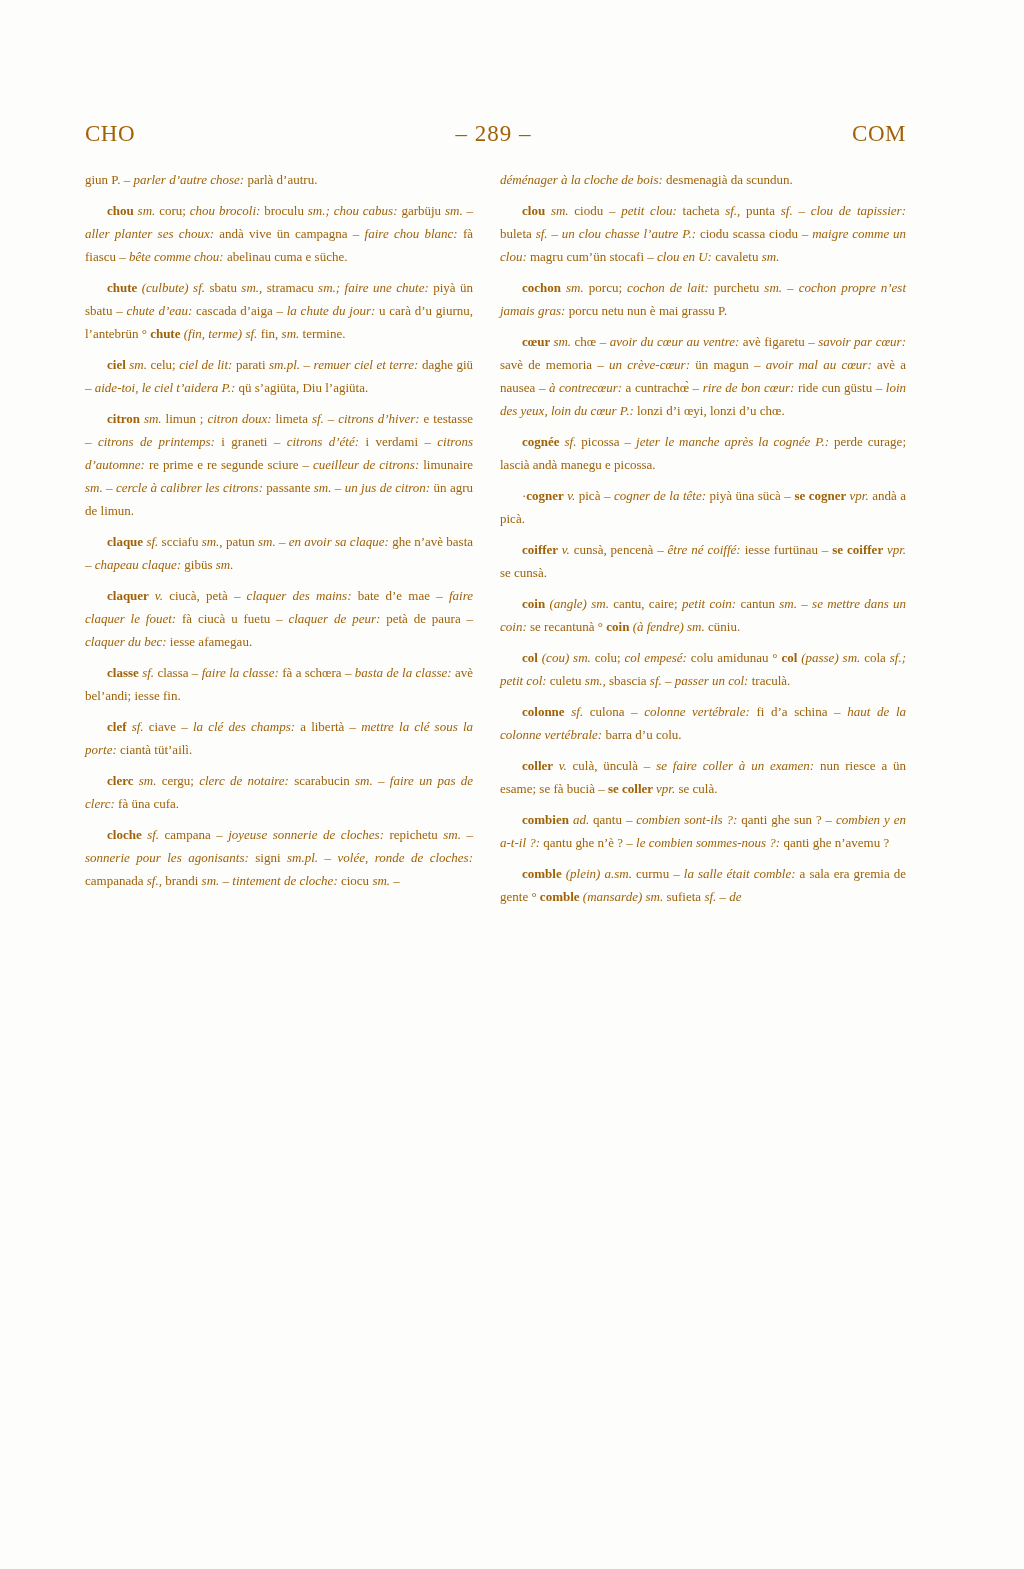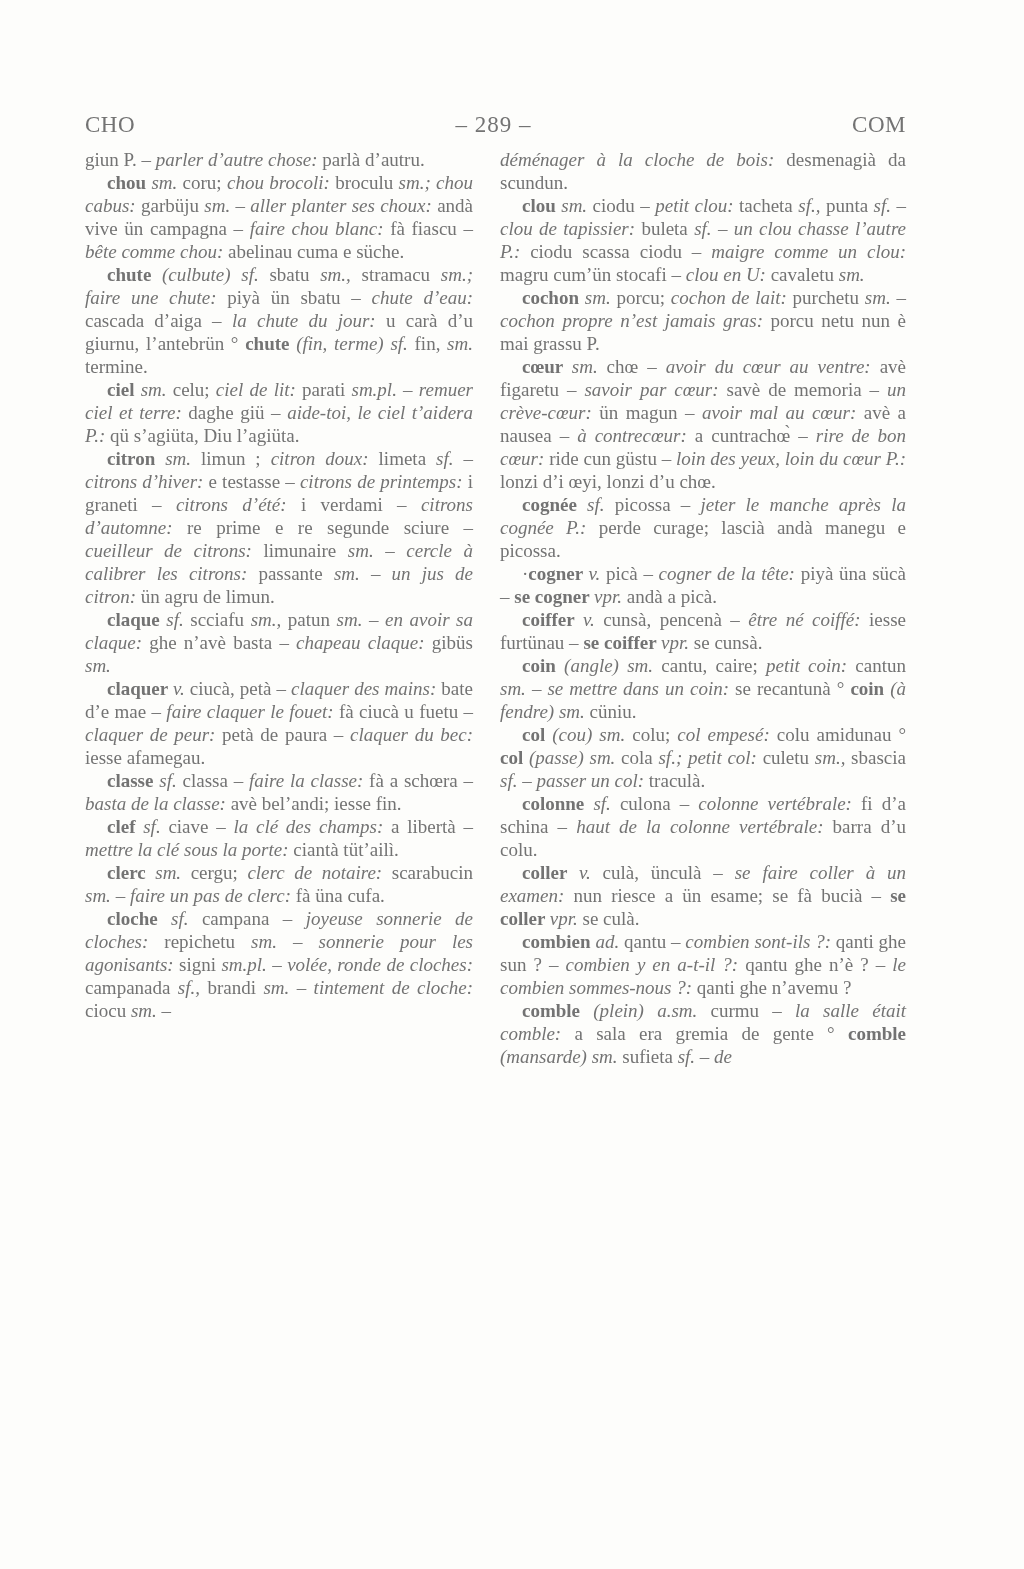--- a/index.html
+++ b/index.html
@@ -6,49 +6,49 @@
     margin: 0;
     padding: 0;
     background: #ffffff;
   }
   .page {
     position: relative;
     width: 1024px;
     height: 1569px;
     background: #fdfdfb;
     font-family: "Liberation Serif", serif;
-    color: #737373;
+    color: #a16207;
     overflow: hidden;
   }
   .header {
     position: absolute;
     left: 85px;
     top: 112px;
     width: 821px;
     display: flex;
     justify-content: space-between;
     align-items: baseline;
     font-size: 23px;
     letter-spacing: 0.5px;
   }
-  .hdr-center { letter-spacing: 1px; }
+  .hdr-center { letter-spacing: 1px; margin-top: 9px; }
   .col {
     position: absolute;
-    top: 148px;
+    top: 168px;
     text-align: justify;
-    font-size: 19px;
+    font-size: 13px;
     line-height: 23px;
   }
   .col-left  { left: 85px;  width: 388px; }
   .col-right { left: 500px; width: 406px; }
   .entry {
     margin: 0;
     text-indent: 22px;
   }
-  .entry + .entry { }
+  .entry + .entry { margin-top: 8px; }
   .entry.cont { text-indent: 0; }
   .seg-b { font-weight: 700; }
   .seg-i { font-style: italic; }
 </style>
 </head>
 <body>
 
 <div class="page">
   <div class="header">
     <span class="hdr-left">CHO</span>

